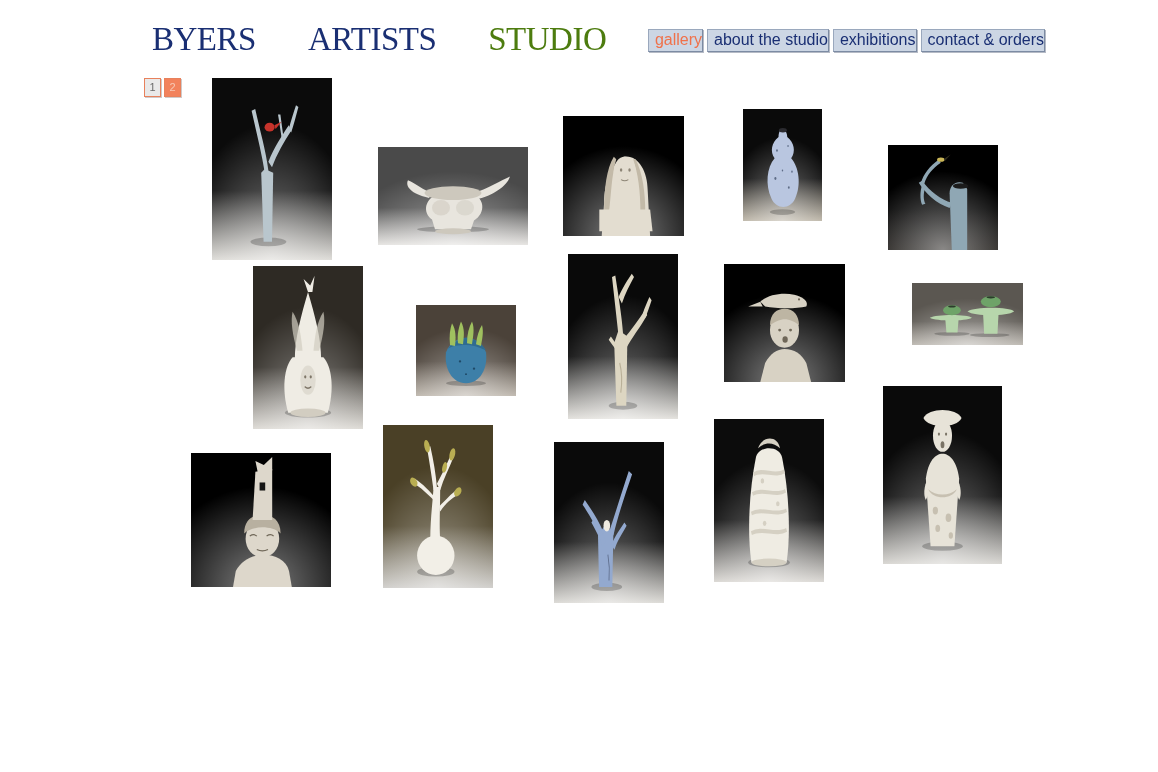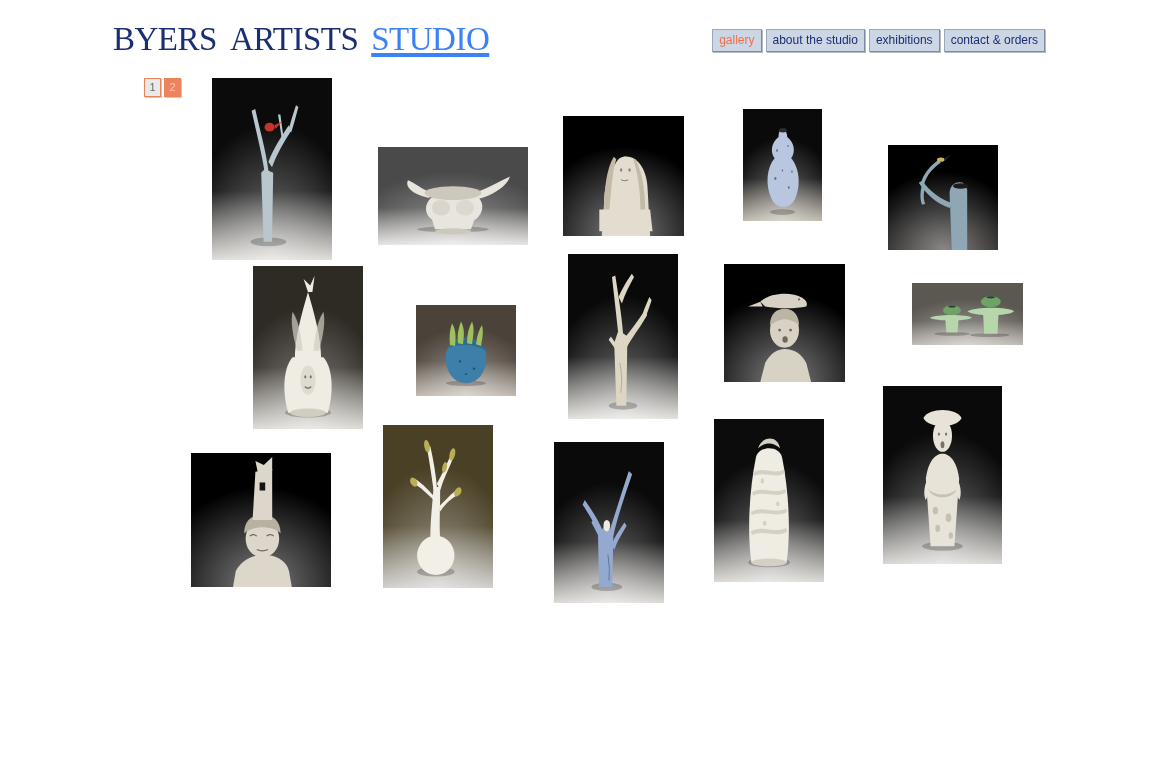--- a/index.html
+++ b/index.html
@@ -30,50 +30,50 @@
     top: 8px;
     white-space: nowrap;
     font-family: "Liberation Serif", serif;
     font-size: 47px;
     line-height: 52px;
     letter-spacing: -0.5px;
     font-weight: 400;
   }
   #logo .part {
     font-variant: small-caps;
+    margin-left: 39px;
   }
   #logo .dark {
     color: #1a2f73;
   }
   #logo .light {
-    color: #3b82f6;
-    text-decoration: underline;
+    color: #4d7c0f;
   }
   #logo .sp { display:inline-block; width: 13px; }
 
   
   #nav {
     position: absolute;
     right: 113px;
     top: 29px;
     display: flex;
     gap: 4px;
     align-items: stretch;
   }
   .navbtn {
     display: block;
     background: #ccd6e4;
     border: 1px solid #9aa8bd;
     border-right-color: #7c8ba3;
     border-bottom-color: #7c8ba3;
     box-shadow: 1px 1px 0 rgba(120,130,150,0.55);
     color: #1a2f73;
-    font-size: 12px;
+    font-size: 16px;
     line-height: 12px;
-    padding: 4px 6px 5px 6px;
+    padding: 4px 0 5px 6px;
     text-decoration: none;
     white-space: nowrap;
     font-family: "Liberation Sans", sans-serif;
   }
   .navbtn.active {
     color: #f0714a;
   }
 
   
   #pager {

